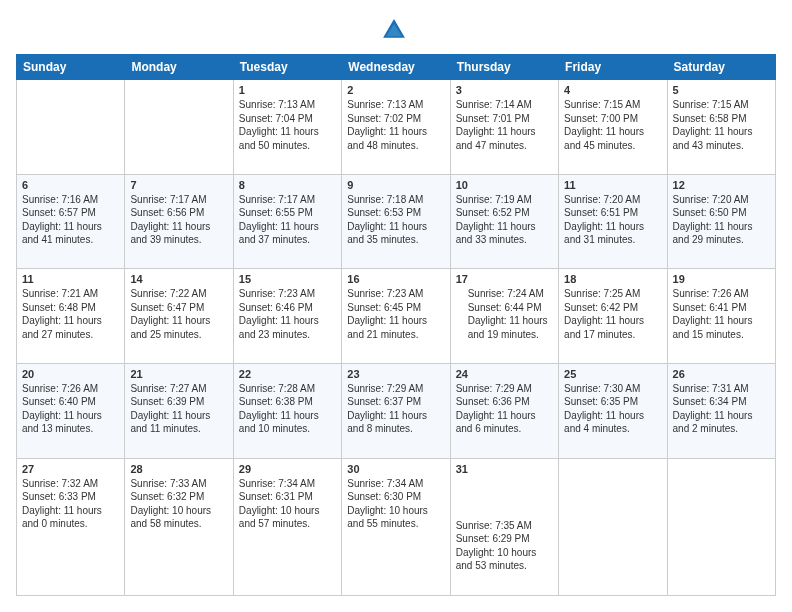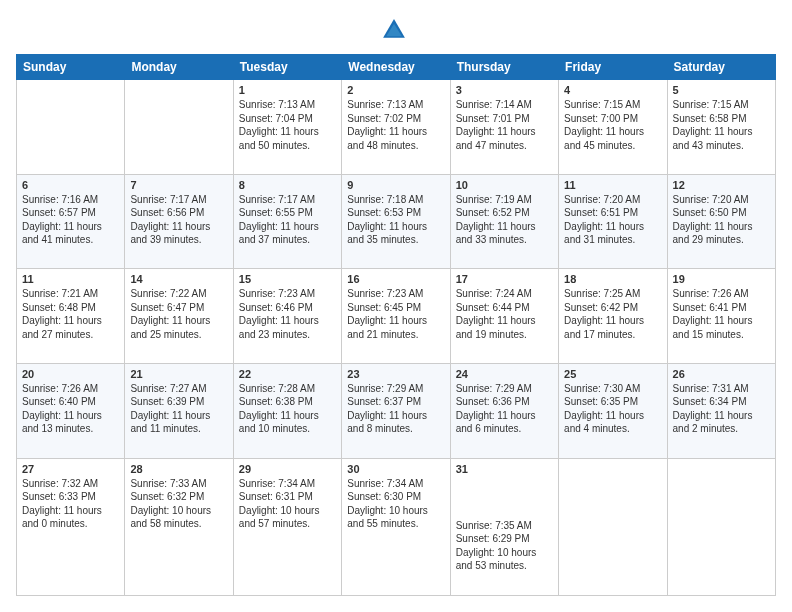--- a/index.html
+++ b/index.html
@@ -234,21 +234,21 @@
 Daylight: 11 hours and 23 minutes.</div>
           </td>
           <td>
             <span class="day-num">16</span>
             <div class="day-info" style="white-space: pre-line;">Sunrise: 7:23 AM
 Sunset: 6:45 PM
 Daylight: 11 hours and 21 minutes.</div>
           </td>
           <td>
             <span class="day-num">17</span>
-            <div class="day-info" style="white-space: pre-line;">Sunrise: 7:24 AM
+            <div class="day-info" style="white-space: pre-line; margin-left: 12px;">Sunrise: 7:24 AM
 Sunset: 6:44 PM
 Daylight: 11 hours and 19 minutes.</div>
           </td>
           <td>
             <span class="day-num">18</span>
             <div class="day-info" style="white-space: pre-line;">Sunrise: 7:25 AM
 Sunset: 6:42 PM
 Daylight: 11 hours and 17 minutes.</div>
           </td>
           <td>

